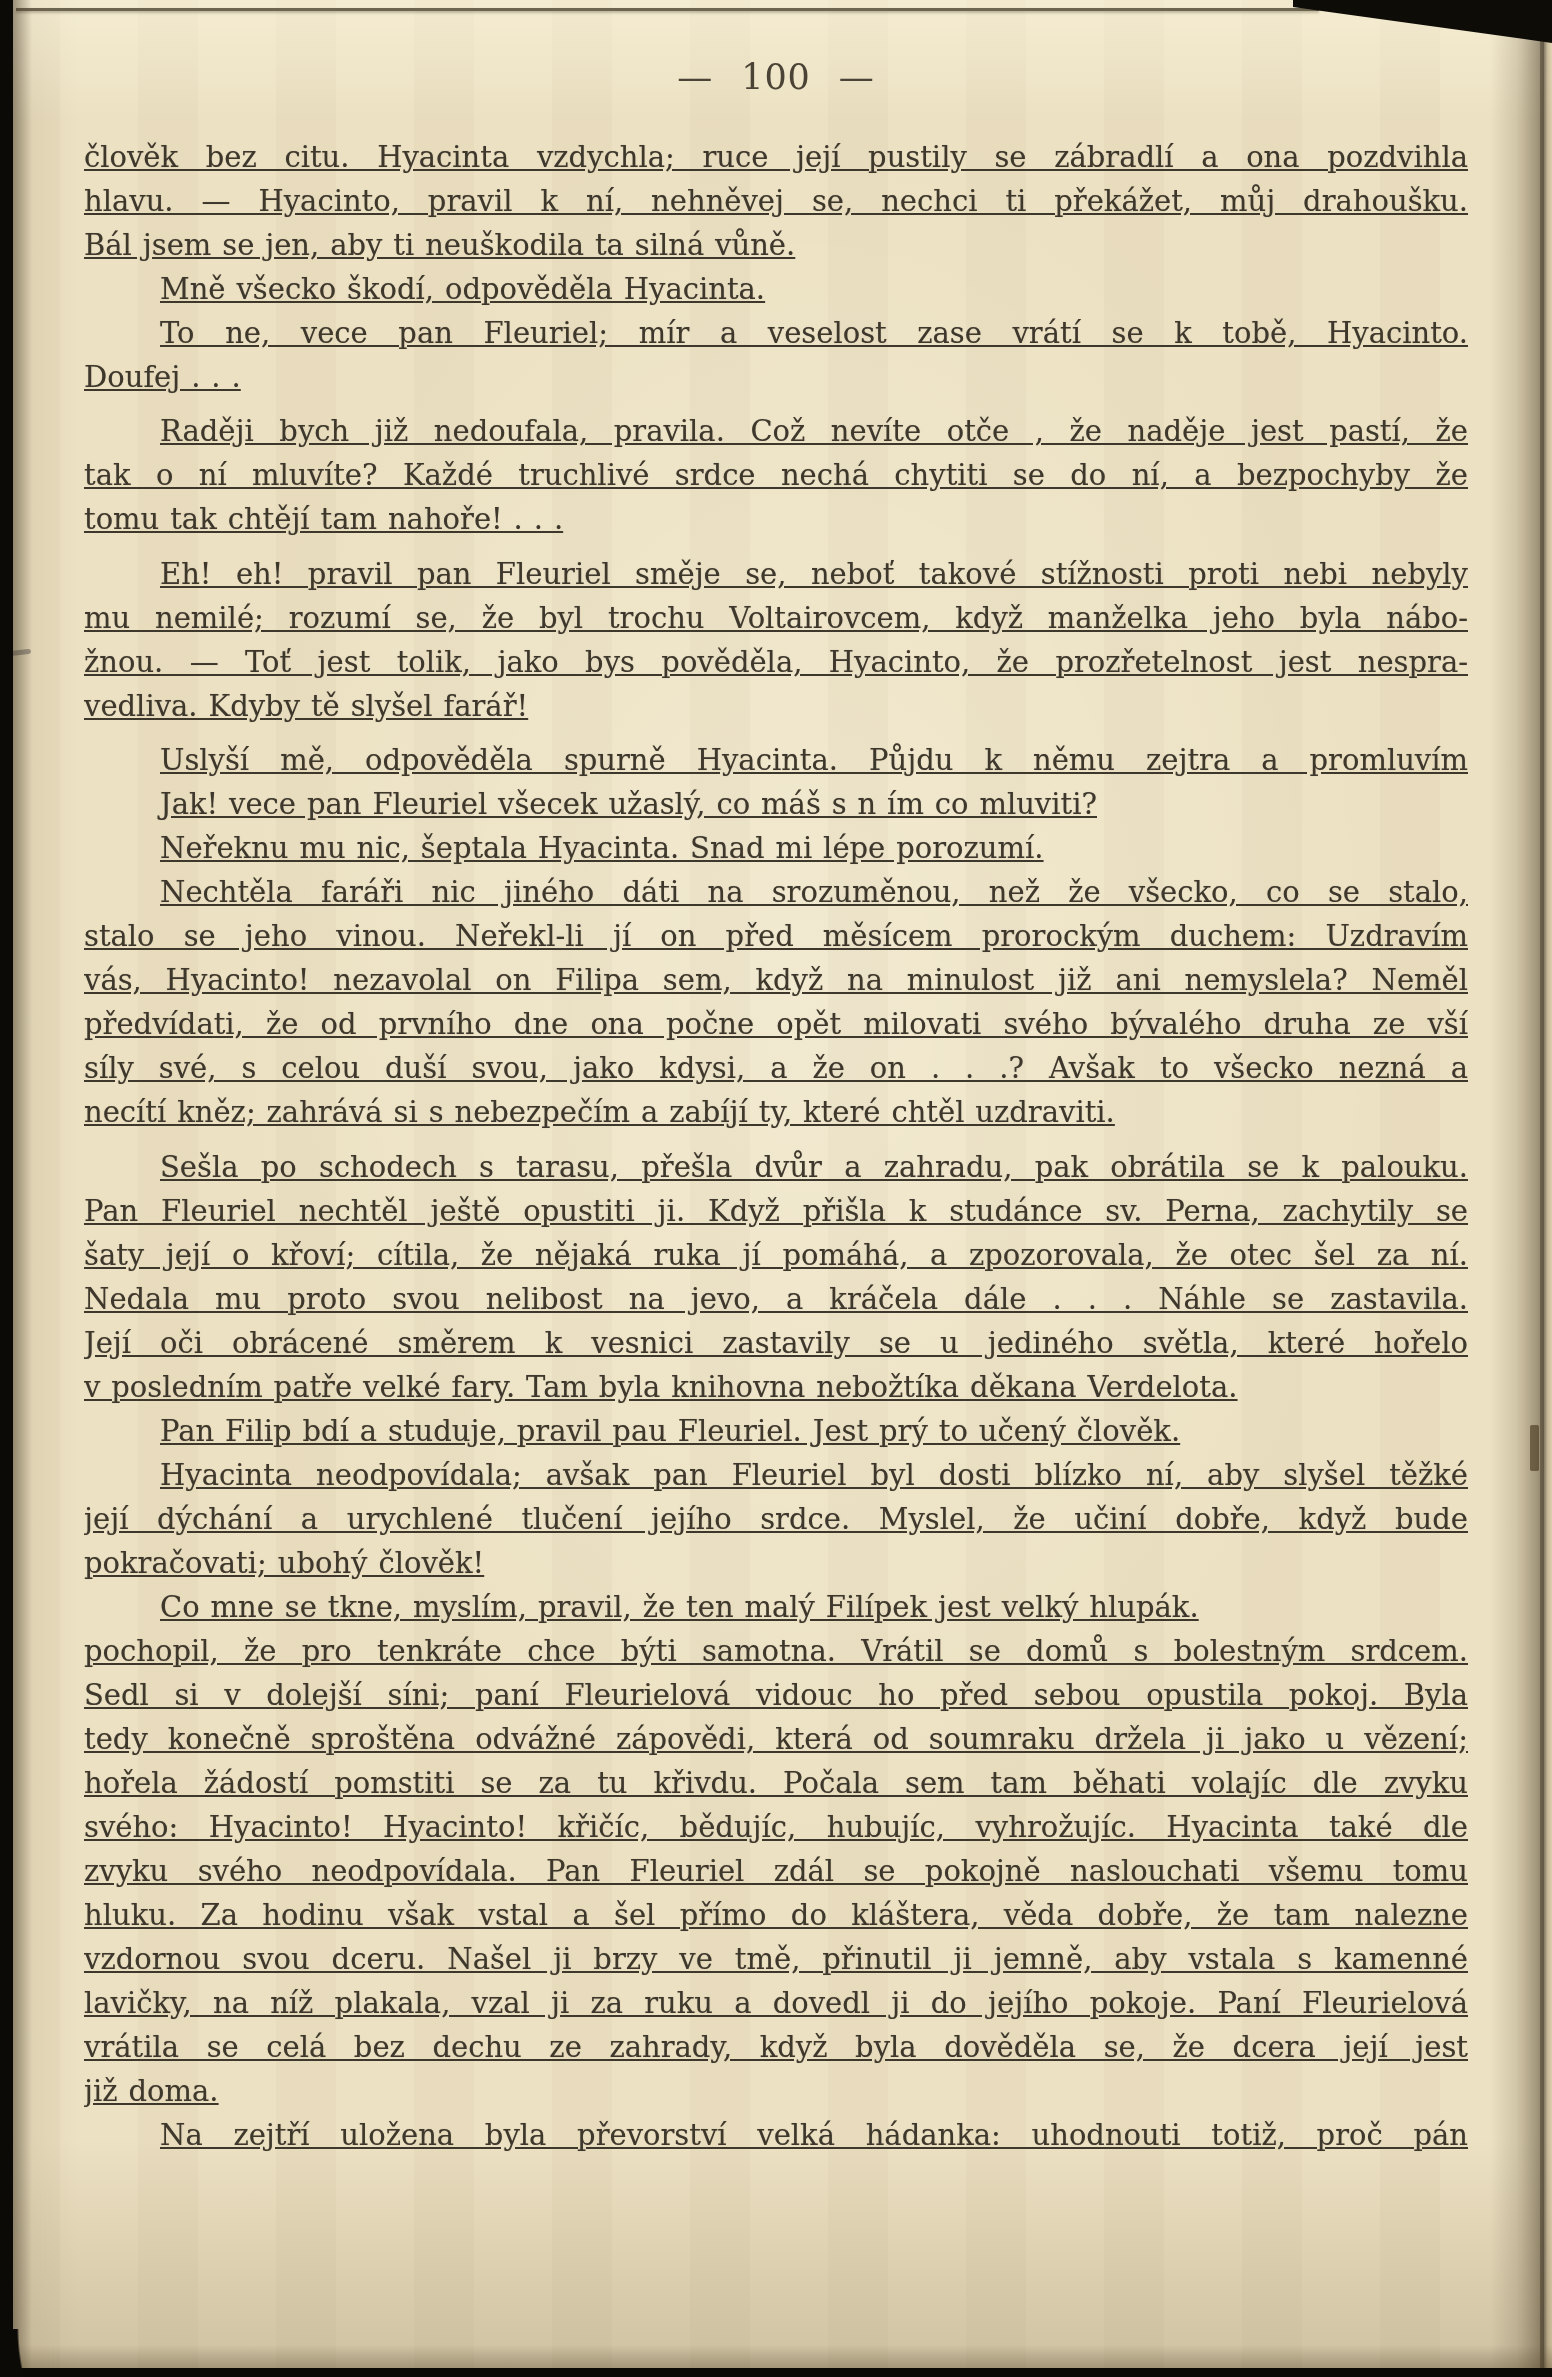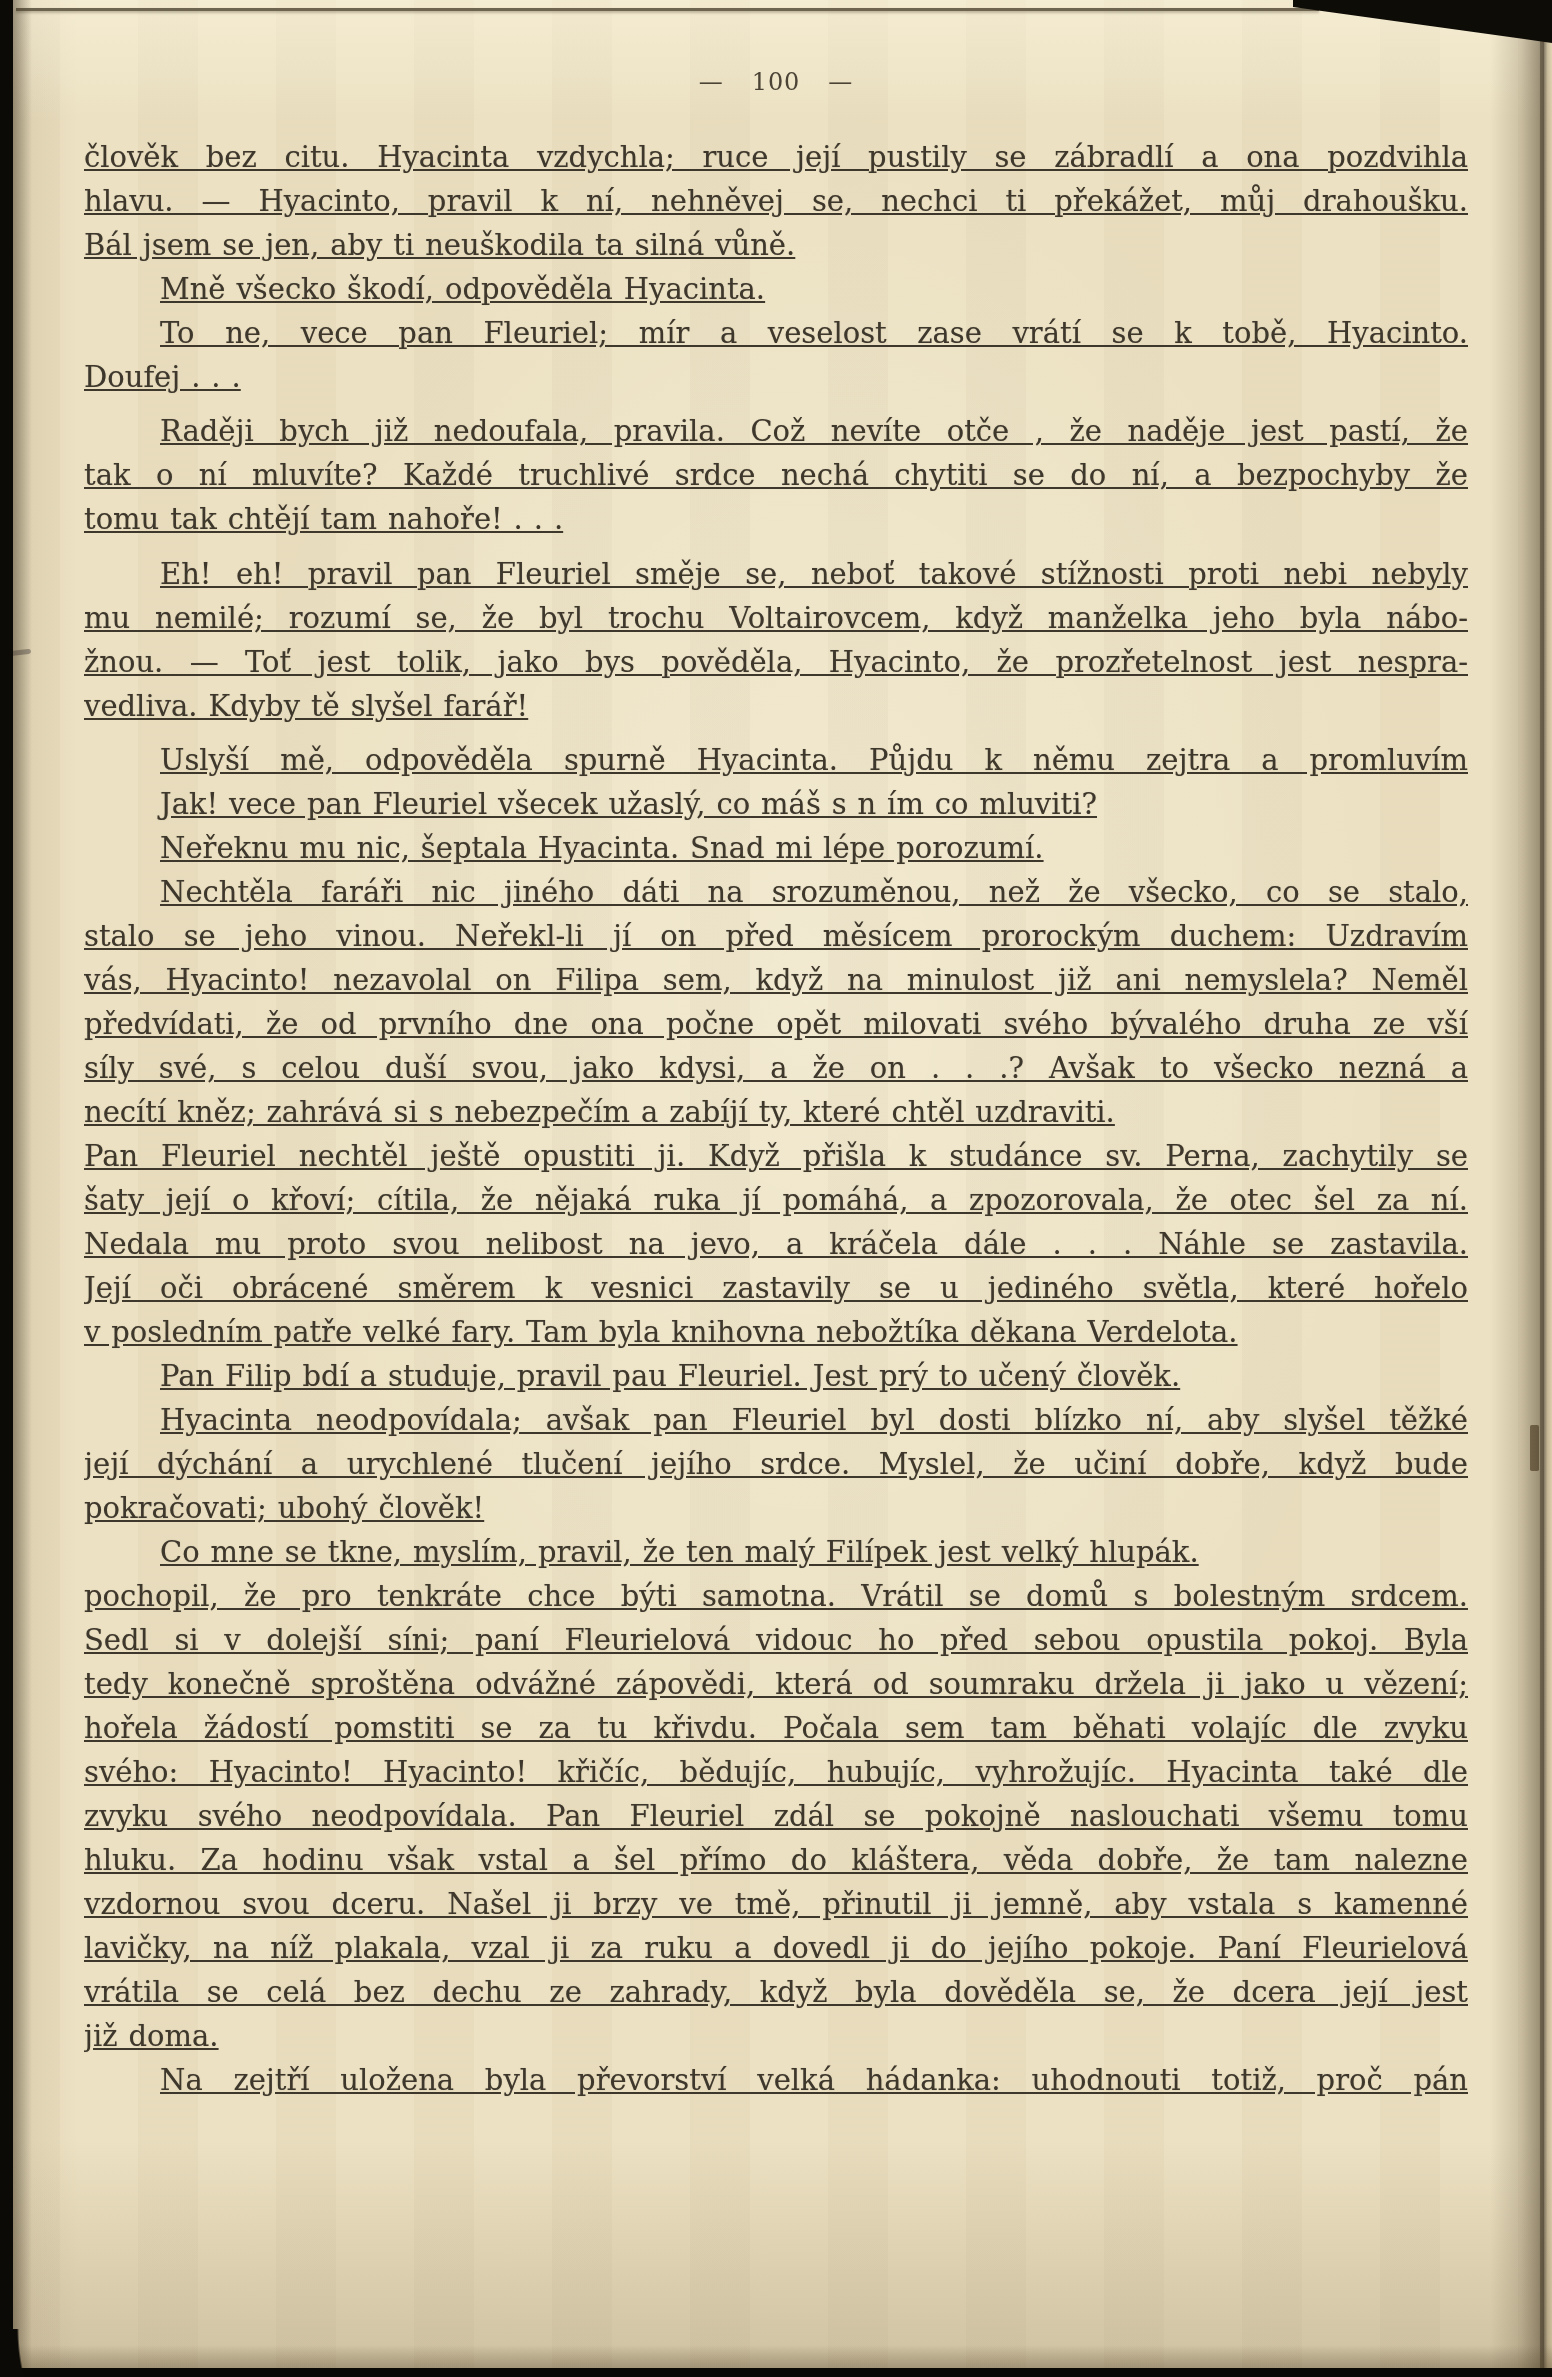--- a/index.html
+++ b/index.html
@@ -18,23 +18,23 @@
       linear-gradient(180deg, rgba(255,250,230,0.45) 0px, rgba(255,250,230,0) 121px),
       linear-gradient(90deg, rgba(110,88,55,0.12) 0px, rgba(110,88,55,0) 78px),
       repeating-linear-gradient(90deg, rgba(128,106,72,0.045) 0px, rgba(128,106,72,0.045) 60px, rgba(128,106,72,0) 60px, rgba(128,106,72,0) 138px),
       linear-gradient(180deg, rgba(0,0,0,0) 90%, rgba(112,92,58,0.22) 99%),
       radial-gradient(863px 1294px at 52% 42%, rgba(255,253,242,0.30), rgba(255,253,242,0) 70%);
     border-bottom-left-radius: 35px;
     font-family: "DejaVu Serif", "Liberation Serif", serif;
   }
   .hdr {
     position: absolute;
-    left: 0; right: 0; top: 68px;
+    left: 0; right: 0; top: 57px;
     text-align: center;
-    font-size: 24px;
+    font-size: 35px;
     color: #4b4335;
     letter-spacing: 0.9px;
   }
   .hdr span { margin: 0 14px; }
   .content {
     position: absolute;
     left: 84px;
     top: 135px;
     width: 1384px;
     font-size: 29px;
@@ -133,20 +133,21 @@
       <div class="ln eop">vedliva.  Kdyby tě slyšel farář!</div>
       <div class="ln ind gap">Uslyší mě,  odpověděla spurně Hyacinta.   Půjdu  k  němu  zejtra  a  promluvím</div>
       <div class="ln ind eop">Jak! vece pan Fleuriel všecek užaslý, co máš s n ím co mluviti?</div>
       <div class="ln ind eop">Neřeknu mu nic, šeptala Hyacinta.  Snad mi lépe porozumí.</div>
       <div class="ln ind">Nechtěla faráři nic jiného dáti na srozuměnou, než že všecko, co se stalo,</div>
       <div class="ln">stalo se jeho vinou.  Neřekl-li jí on před měsícem prorockým duchem: Uzdravím</div>
       <div class="ln">vás, Hyacinto! nezavolal on Filipa sem, když na minulost již ani nemyslela? Neměl</div>
       <div class="ln">předvídati, že od prvního dne ona počne opět milovati svého bývalého druha ze vší</div>
       <div class="ln">síly své, s celou duší svou, jako kdysi, a že on . . .?  Avšak to všecko nezná a</div>
       <div class="ln eop">necítí kněz; zahrává si s nebezpečím a zabíjí ty, které chtěl uzdraviti.</div>
+      <div class="ln ind gap">Sešla po schodech s tarasu, přešla dvůr a zahradu, pak obrátila se k palouku.</div>
       <div class="ln">Pan Fleuriel nechtěl ještě opustiti ji. Když přišla k studánce sv. Perna, zachytily se</div>
       <div class="ln">šaty její o křoví; cítila, že nějaká ruka jí pomáhá, a zpozorovala, že otec šel za ní.</div>
       <div class="ln">Nedala mu proto svou nelibost na jevo, a kráčela dále . . .  Náhle se zastavila.</div>
       <div class="ln">Její oči obrácené směrem k vesnici zastavily se u jediného světla, které hořelo</div>
       <div class="ln eop">v posledním patře velké fary.  Tam byla knihovna nebožtíka děkana Verdelota.</div>
       <div class="ln ind eop">Pan Filip bdí a studuje, pravil pau Fleuriel.  Jest prý to učený člověk.</div>
       <div class="ln ind">Hyacinta neodpovídala; avšak pan Fleuriel byl dosti blízko ní, aby slyšel těžké</div>
       <div class="ln">její dýchání a urychlené tlučení jejího srdce.  Myslel, že učiní dobře, když bude</div>
       <div class="ln eop">pokračovati; ubohý člověk!</div>
       <div class="ln ind eop">Co mne se tkne, myslím, pravil, že ten malý Filípek jest velký hlupák.</div>

